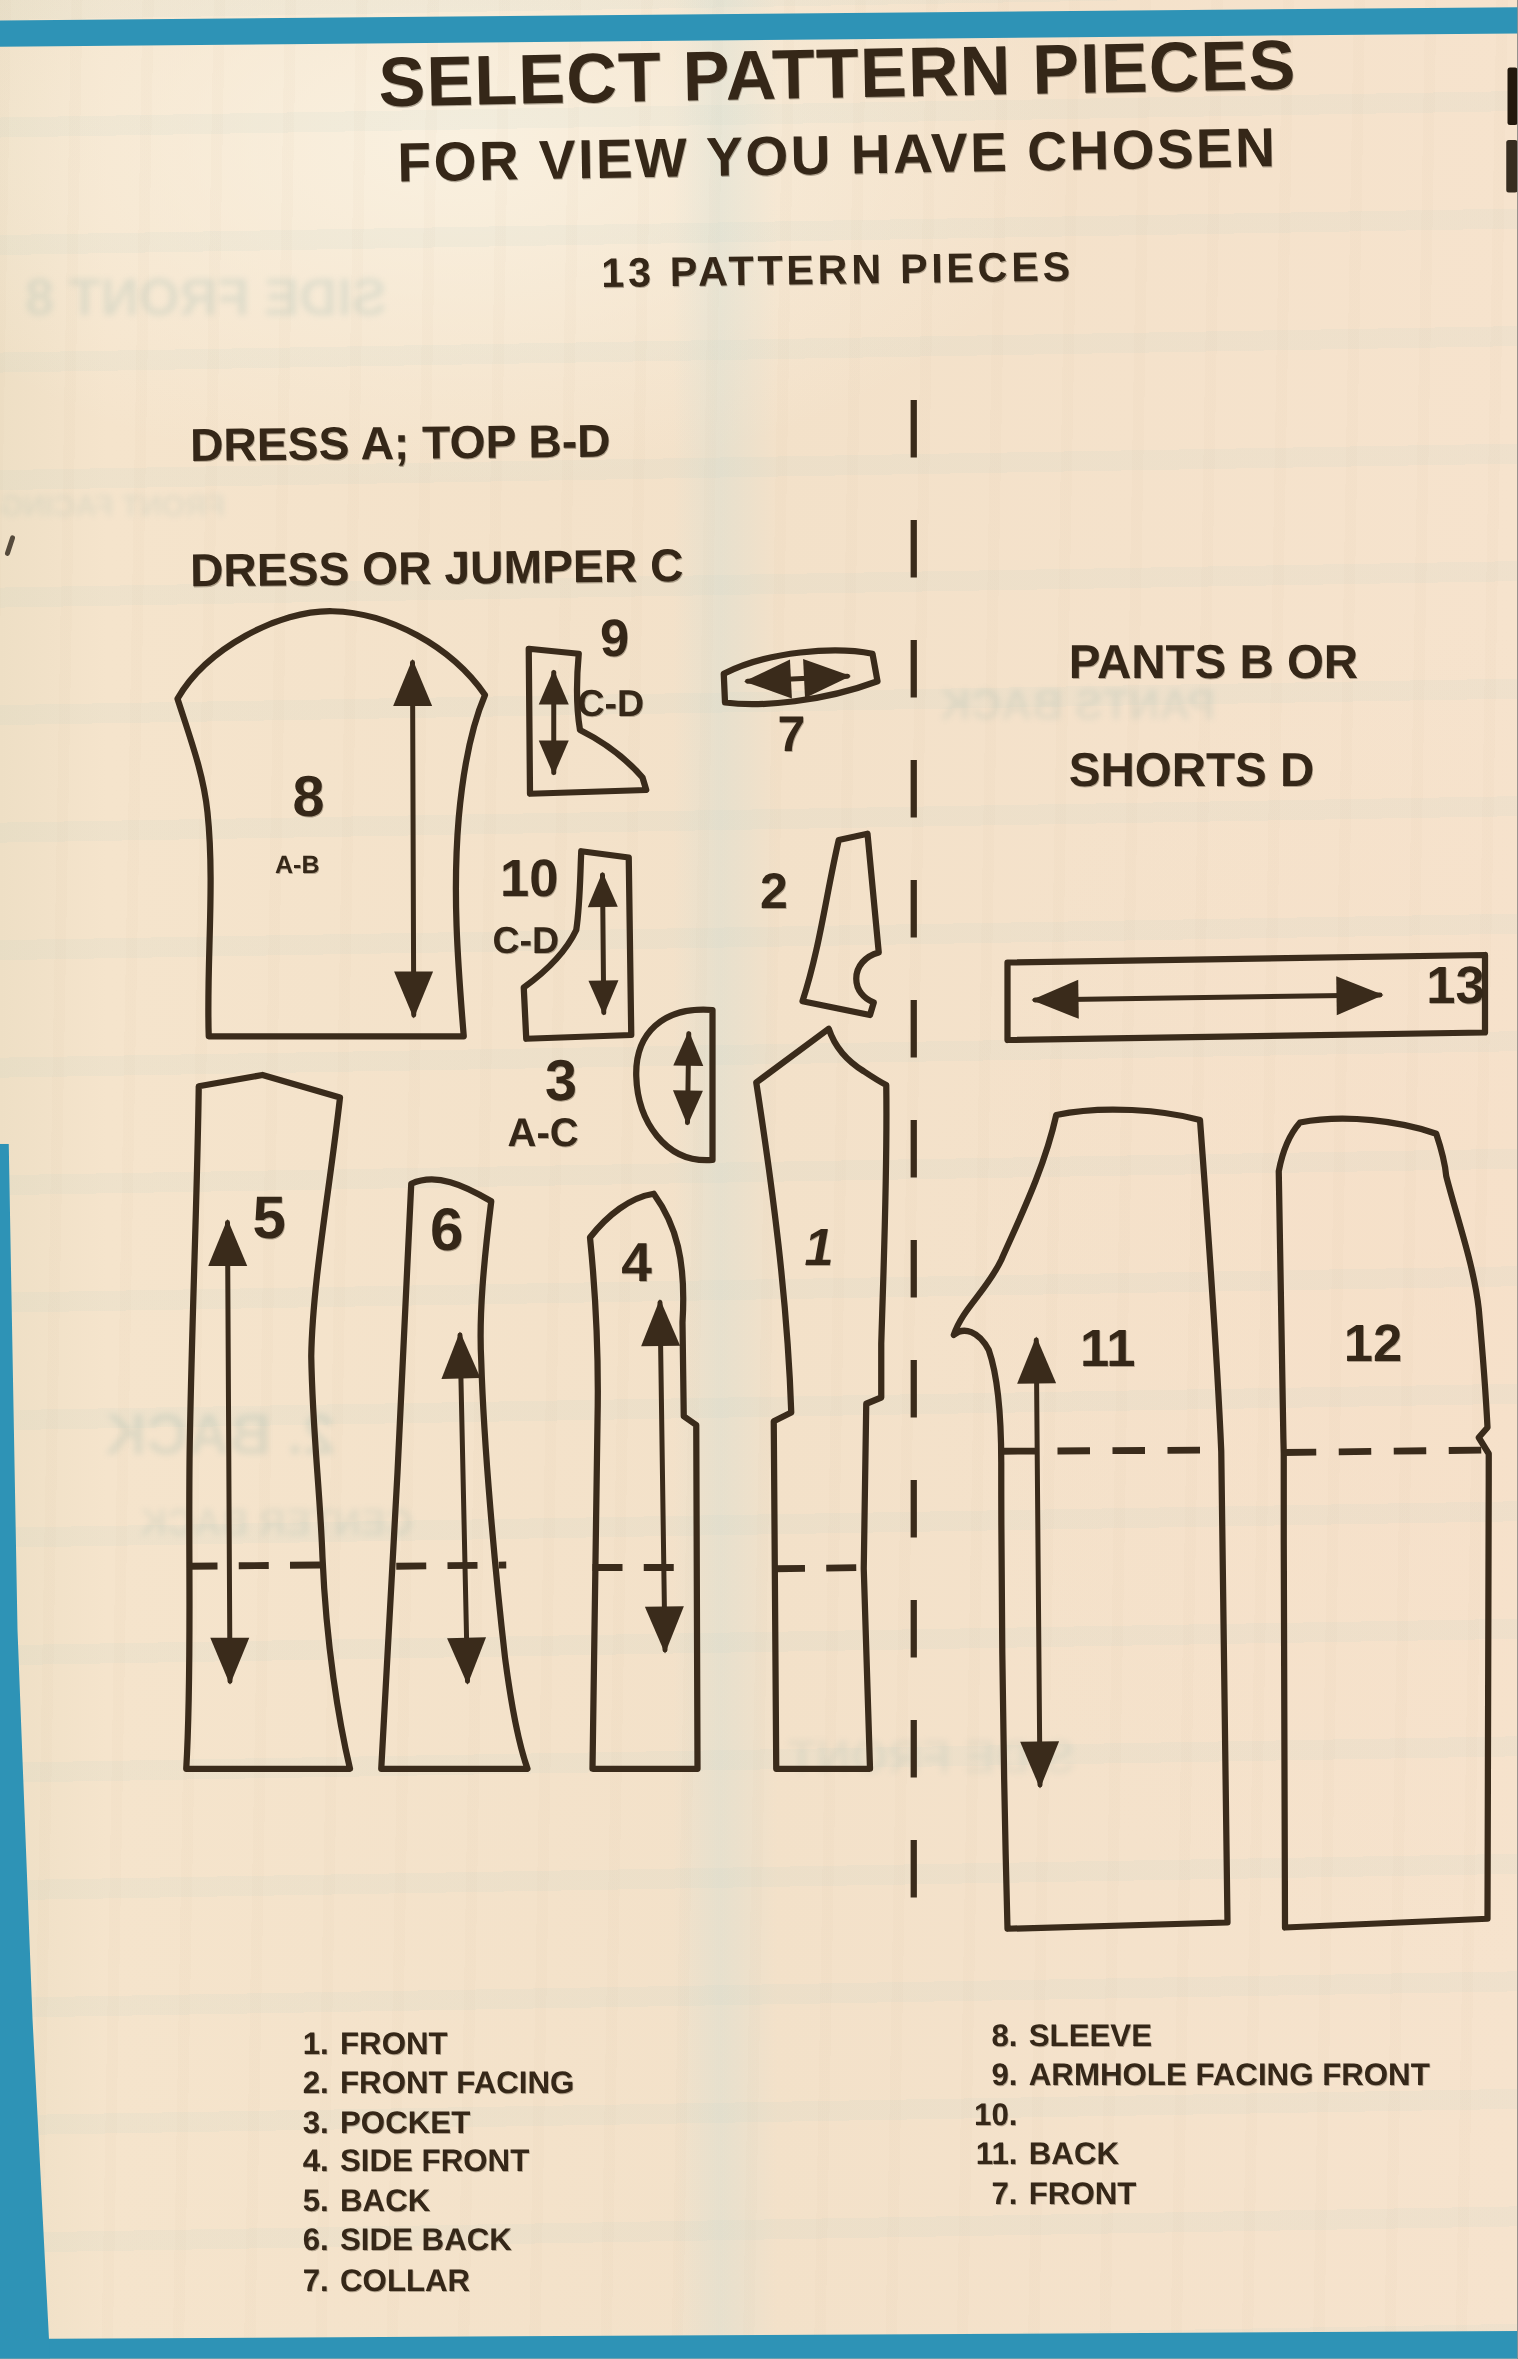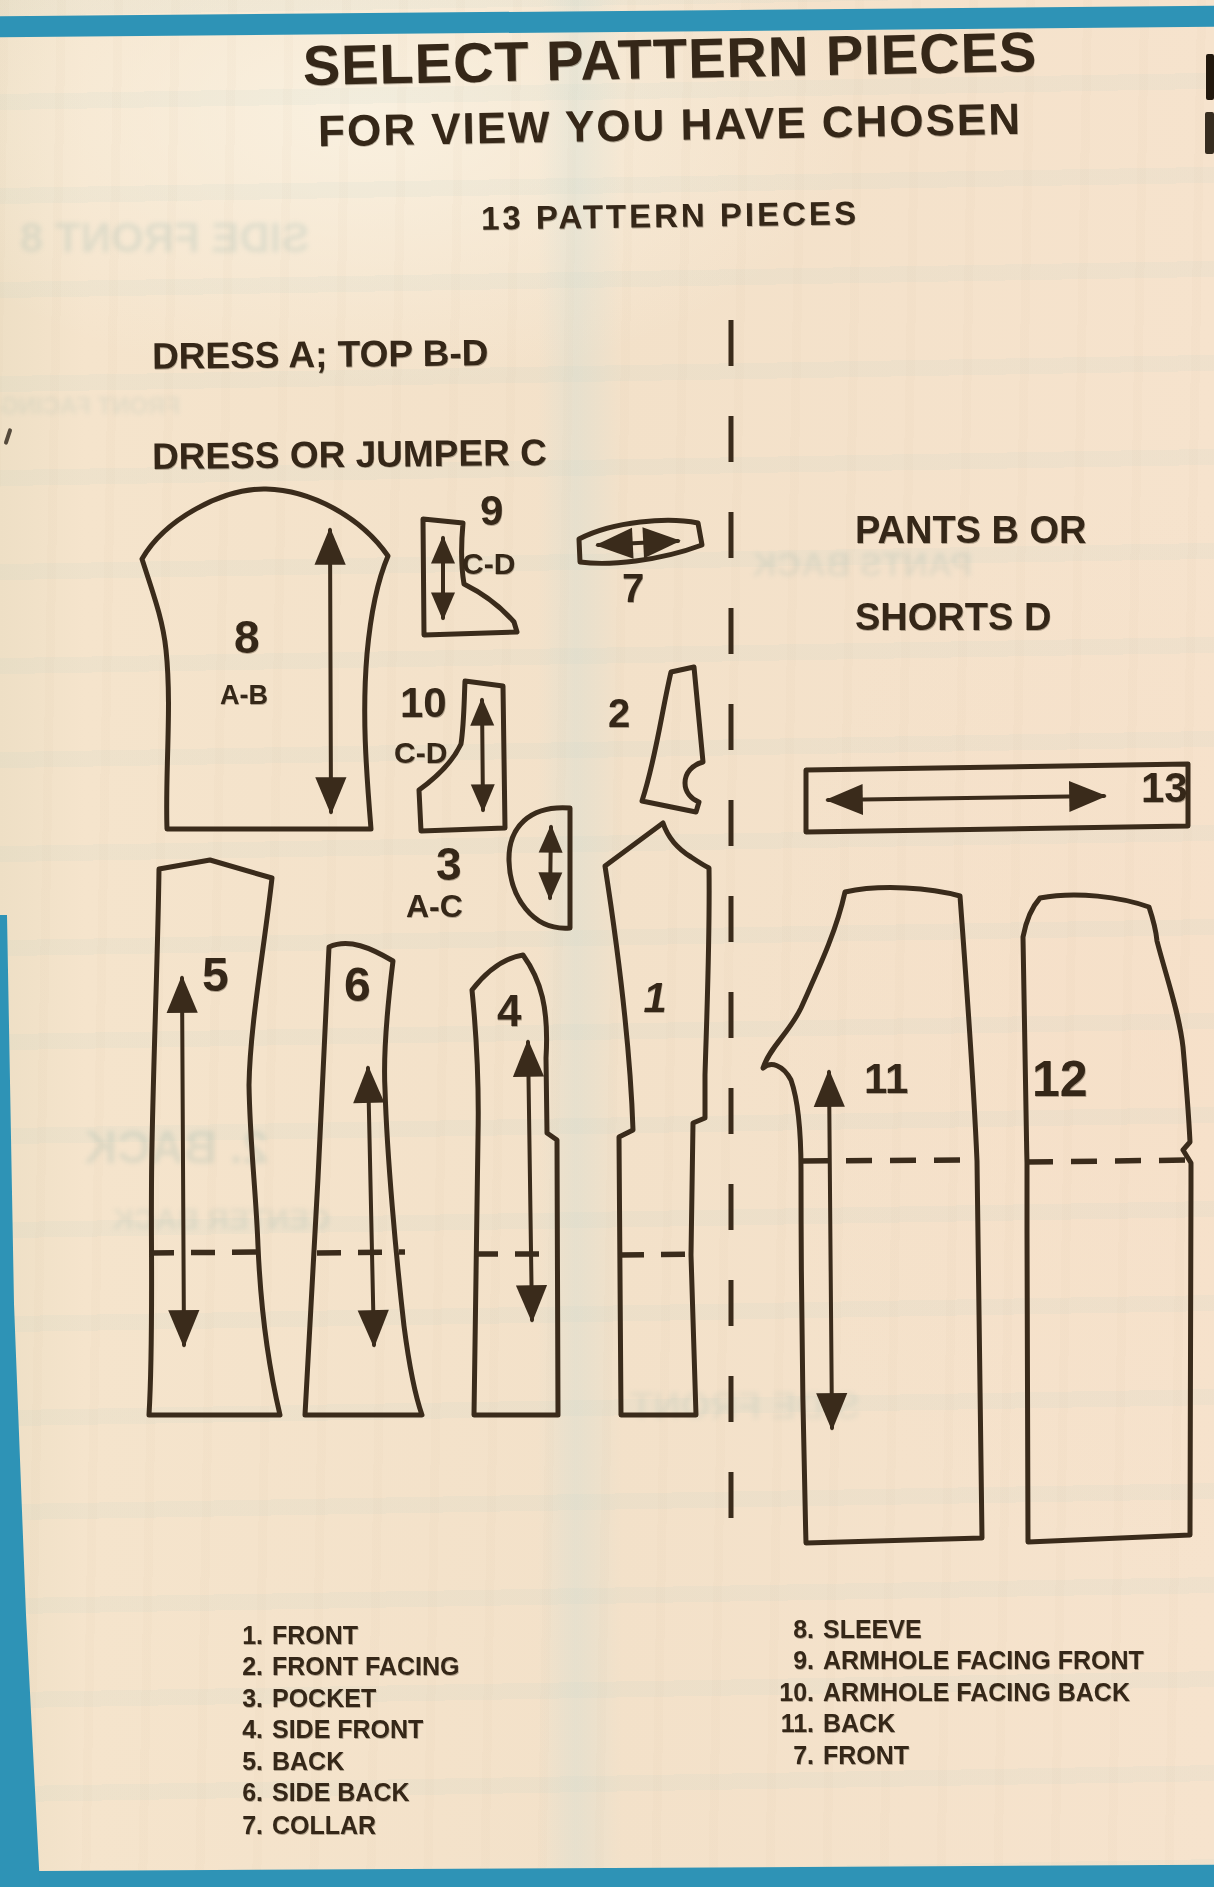--- a/index.html
+++ b/index.html
@@ -116,36 +116,36 @@
       <path stroke-dasharray="24 17" d="M317,1253 L405,1252"></path>
       <path stroke-dasharray="24 17" d="M474,1254 L558,1254"></path>
       <path stroke-dasharray="24 17" d="M620,1255 L696,1254"></path>
       <path stroke-dasharray="26 18" d="M802,1161 L978,1160"></path>
       <path stroke-dasharray="26 18" d="M1027,1162 L1190,1160"></path>
       <path stroke-width="5" stroke-dasharray="46 50" d="M731,320 L731,1522"></path>
     </g>
   </svg>
 
   <div class="plabel ink" style="left:234px;top:614px;font-size:46px;">8</div>
-  <div class="plabel ink" style="left:220px;top:682px;font-size:27px;">A-B</div>
+  <div class="plabel ink" style="left:220px;top:682px;font-size:20px;">A-B</div>
   <div class="plabel ink" style="left:480px;top:490px;font-size:42px;">9</div>
   <div class="plabel ink" style="left:462px;top:549px;font-size:30px;">C-D</div>
   <div class="plabel ink" style="left:622px;top:568px;font-size:40px;">7</div>
   <div class="plabel ink" style="left:400px;top:682px;font-size:42px;">10</div>
   <div class="plabel ink" style="left:394px;top:738px;font-size:30px;">C-D</div>
   <div class="plabel ink" style="left:608px;top:693px;font-size:40px;">2</div>
   <div class="plabel ink" style="left:436px;top:841px;font-size:46px;">3</div>
   <div class="plabel ink" style="left:406px;top:890px;font-size:32px;">A-C</div>
   <div class="plabel ink" style="left:644px;top:977px;font-size:42px;transform:skewX(-10deg);">1</div>
   <div class="plabel ink" style="left:202px;top:951px;font-size:48px;">5</div>
   <div class="plabel ink" style="left:344px;top:961px;font-size:48px;">6</div>
   <div class="plabel ink" style="left:497px;top:989px;font-size:44px;">4</div>
   <div class="plabel ink" style="left:1112px;top:767px;font-size:42px;margin-left:29px;">13</div>
   <div class="plabel ink" style="left:864px;top:1058px;font-size:42px;">11</div>
-  <div class="plabel ink" style="left:1032px;top:1054px;font-size:50px;">12</div>
+  <div class="plabel ink" style="left:1075px;top:1054px;font-size:42px;">12</div>
 
   <div class="legend legend-left ink" style="left:233px;top:1620px;">
     <div class="lrow">
         <span class="lnum">1.</span>
         <span>FRONT</span>
       </div>
     <div class="lrow">
         <span class="lnum">2.</span>
         <span>FRONT FACING</span>
       </div>
@@ -175,21 +175,20 @@
     <div class="lrow">
         <span class="lnum">8.</span>
         <span>SLEEVE</span>
       </div>
     <div class="lrow">
         <span class="lnum">9.</span>
         <span>ARMHOLE FACING FRONT</span>
       </div>
     <div class="lrow">
         <span class="lnum">10.</span>
-        <span>ARMHOLE FACING BACK</span>
       </div>
     <div class="lrow">
         <span class="lnum">11.</span>
         <span>BACK</span>
       </div>
     <div class="lrow">
         <span class="lnum">7.</span>
         <span>FRONT</span>
       </div>
   </div>

